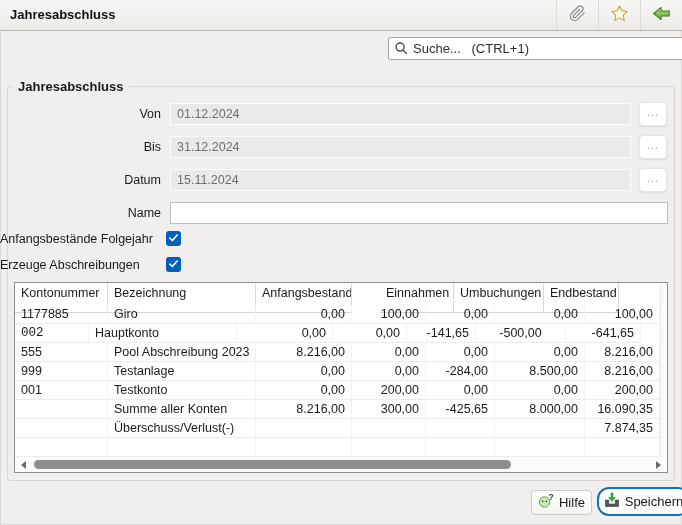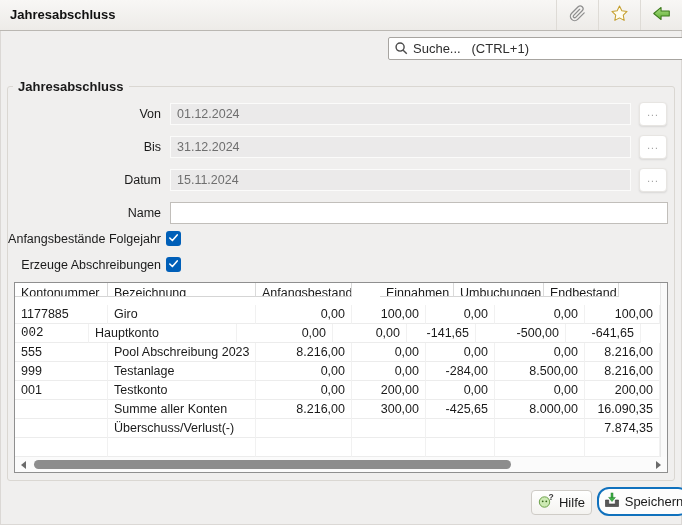--- a/index.html
+++ b/index.html
@@ -30,30 +30,30 @@
 
   
   .flabel{position:absolute;left:0;width:161px;text-align:right;line-height:22px;font-size:12.5px;color:#1a1a1a;}
   .dfield{position:absolute;left:170px;width:461px;height:22px;box-sizing:border-box;background:#ebeaea;
     border:1px solid #fbfbfa;line-height:20px;padding-left:6px;color:#6f6f6f;font-size:12.5px;white-space:nowrap;}
   .browse{position:absolute;left:639px;width:28px;height:24px;box-sizing:border-box;background:#fff;
     border:1px solid #e7e5e2;border-radius:4px;box-shadow:0 1px 2px rgba(0,0,0,.10);
     color:#9a9a9a;font-size:10px;letter-spacing:1px;text-align:center;line-height:20px;cursor:pointer;}
   .nameinput{position:absolute;left:170px;top:202px;width:498px;height:22px;box-sizing:border-box;
     border:1px solid #c1beba;background:#fff;font-family:"Liberation Sans",sans-serif;font-size:12.5px;padding:0 5px;outline:none;}
-  .cklabel{position:absolute;left:0;width:161px;text-align:right;line-height:15px;font-size:12.5px;}
+  .cklabel{position:absolute;left:0;width:161px;line-height:15px;font-size:12.5px;}
   .checkbox{position:absolute;left:166px;width:15px;height:15px;background:#005fb8;border-radius:3px;
     display:flex;align-items:center;justify-content:center;cursor:pointer;}
 
   
   .tbl{position:absolute;left:14px;top:282px;width:654px;height:191px;box-sizing:border-box;
     background:#fff;border:1px solid #8f8f8f;}
   .tbl-inner{position:relative;width:652px;height:189px;overflow:hidden;}
   .thead{display:flex;height:22px;}
-  .th{box-sizing:border-box;height:14px;line-height:21px;padding:0 6px;flex:none;background:#fff;
+  .th{box-sizing:border-box;height:30px;line-height:21px;padding:0 6px;flex:none;background:#fff;
     border-right:1px solid #dadada;border-bottom:1px solid #d5d5d5;font-size:12.5px;white-space:nowrap;overflow:hidden;cursor:pointer;}
   .tr{display:flex;height:19px;}
   .td{box-sizing:border-box;height:19px;line-height:18px;padding:0 6px;flex:none;
     border-right:1px solid #f1f1f1;border-bottom:1px solid #ececec;font-size:12.5px;white-space:nowrap;overflow:hidden;}
   .num{text-align:right;}
   .gutter{position:absolute;right:0;top:0;width:7px;height:174px;border-left:1px solid #e8e8e8;background:#fafafa;box-sizing:border-box;}
   .hscroll{position:absolute;left:0;top:174px;width:652px;height:15px;background:#fbfbfb;}
   .hthumb{position:absolute;left:19px;top:3px;width:477px;height:9px;background:#8d8d8d;border-radius:5px;cursor:pointer;}
   .harrow-left{position:absolute;left:6px;top:4px;width:0;height:0;
     border-top:4px solid transparent;border-bottom:4px solid transparent;border-right:5px solid #6a6a6a;cursor:pointer;}
@@ -170,21 +170,21 @@
           <div class="td num" style="width: 69px;">0,00</div>
           <div class="td num" style="width: 90px;">0,00</div>
           <div class="td num" style="width: 75px;">100,00</div>
         </div>
         <div class="tr">
           <div class="td" style="width: 74px; font-family: Liberation Mono, monospace;">002</div>
           <div class="td" style="width: 148px;">Hauptkonto</div>
           <div class="td num" style="width: 96px;">0,00</div>
           <div class="td num" style="width: 74px;">0,00</div>
           <div class="td num" style="width: 69px;">-141,65</div>
-          <div class="td num" style="width: 90px;">-500,00</div>
+          <div class="td num" style="width: 90px; text-align: center;">-500,00</div>
           <div class="td num" style="width: 75px;">-641,65</div>
         </div>
         <div class="tr">
           <div class="td" style="width: 93px;">555</div>
           <div class="td" style="width: 148px;">Pool Abschreibung 2023</div>
           <div class="td num" style="width: 96px;">8.216,00</div>
           <div class="td num" style="width: 74px;">0,00</div>
           <div class="td num" style="width: 69px;">0,00</div>
           <div class="td num" style="width: 90px;">0,00</div>
           <div class="td num" style="width: 75px;">8.216,00</div>

